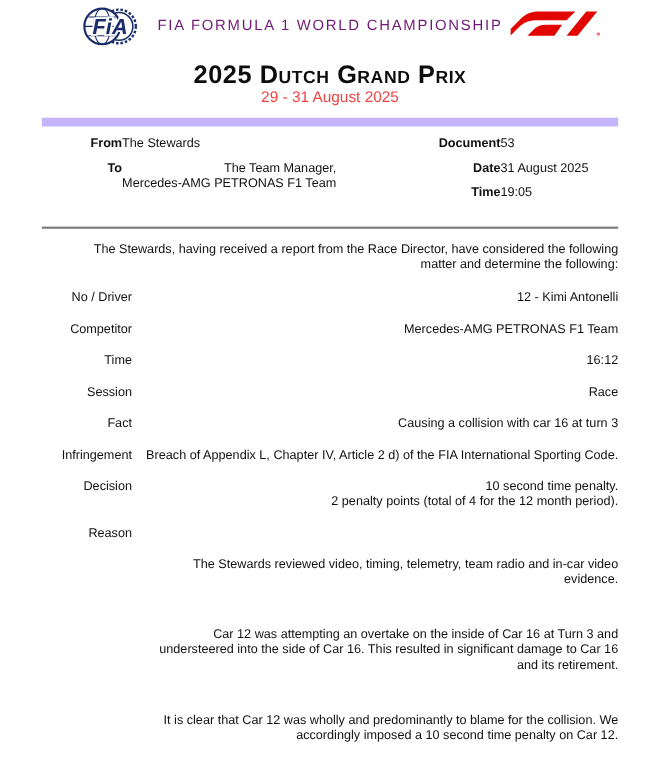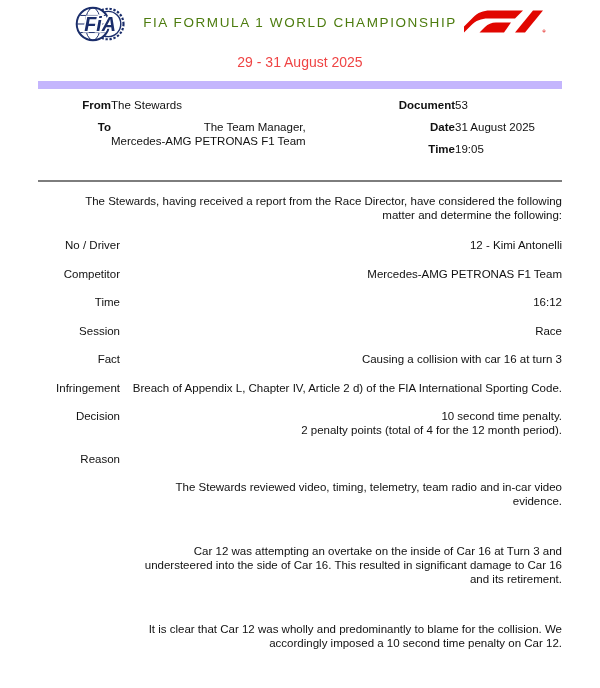--- a/index.html
+++ b/index.html
@@ -14,21 +14,21 @@
   .page { width: 600px; height: 555px; position: relative; }
 
   
   .header { position: relative; height: 48px; }
   .fia-logo { position: absolute; left: 74px; top: 3px; width: 54px; height: 42px; }
   .championship {
     position: absolute; left: 0; right: 0; top: 15px;
     text-align: center;
     font-size: 13.5px;
     letter-spacing: 1.6px;
-    color: #4d7c0f;
+    color: #701a75;
     font-weight: normal;
   }
   .f1-logo { position: absolute; right: 54px; top: 10px; width: 82px; height: 23px; }
 
   
   .title-block { text-align: center; margin-top: 6px; }
   .event-title {
     font-size: 23px;
     font-weight: bold;
     font-variant: small-caps;
@@ -90,20 +90,21 @@
     <svg class="f1-logo" viewBox="0 0 164 44">
       <path fill="#E10600" d="M118 0 L52 0 C38 0 28 4 18 14 L0 32 L0 44 L14 30 C24 20 34 16 48 16 L102 16 Z"></path>
       <path fill="#E10600" d="M94 24 L64 24 C55 24 48 27 42 33 L31 44 L80 44 Z"></path>
       <path fill="#E10600" d="M138 0 L158 0 L122 44 L102 44 Z"></path>
       <circle cx="160" cy="41" r="2.4" fill="none" stroke="#E10600" stroke-width="1"></circle>
       <text x="160" y="43.2" font-size="4.6" text-anchor="middle" fill="#E10600" font-family="Liberation Sans, sans-serif">R</text>
     </svg>
   </div>
 
   <div class="title-block">
+    <div class="event-title">2025 Dutch Grand Prix</div>
     <div class="event-dates">29 - 31 August 2025</div>
   </div>
 
   <div class="meta">
     <div class="meta-left">
       <div class="meta-row">
         <div class="meta-label">From</div>
         <div class="meta-value">The Stewards</div>
       </div>
       <div class="meta-row">

